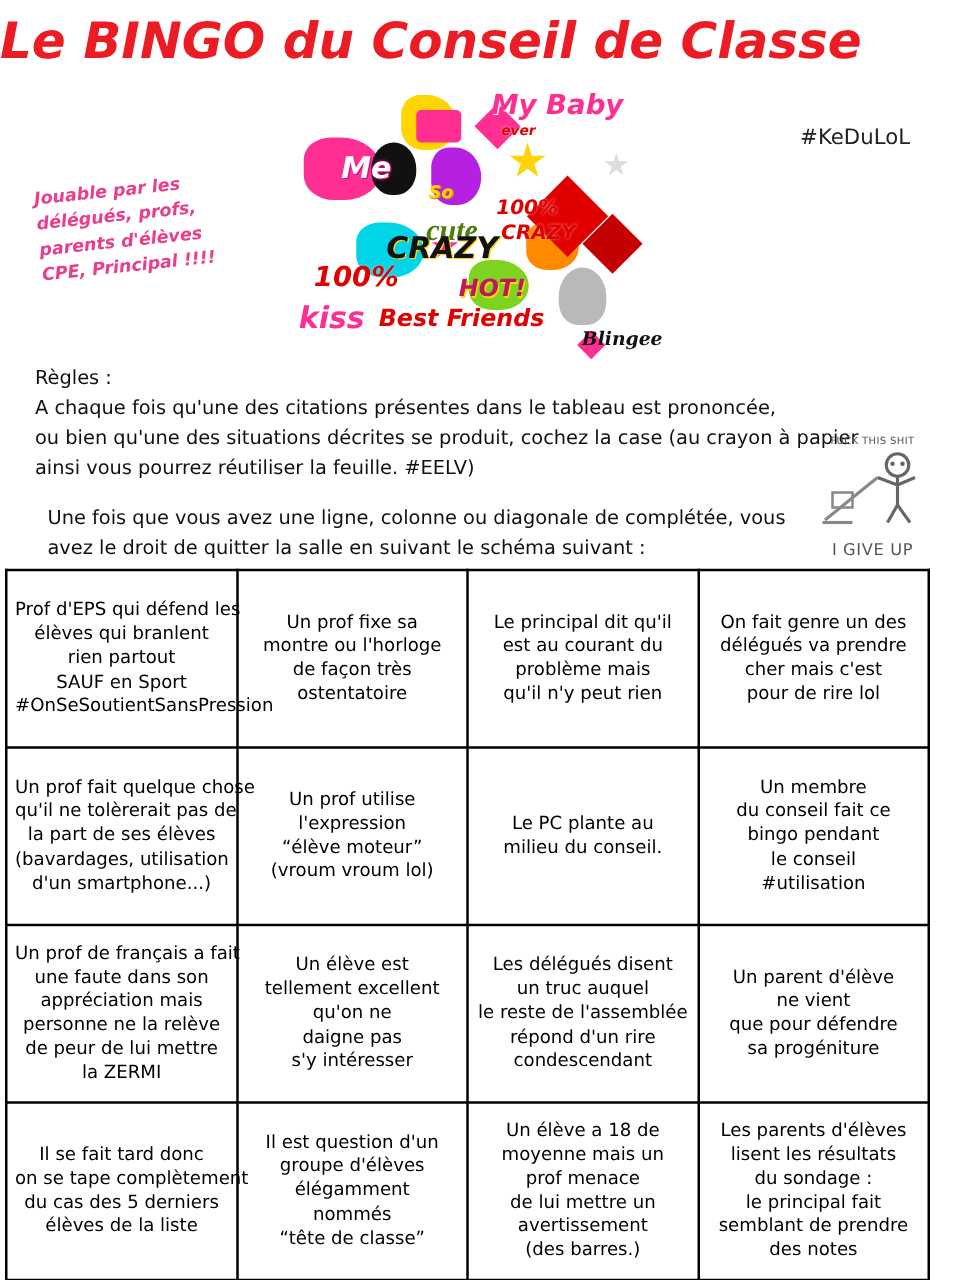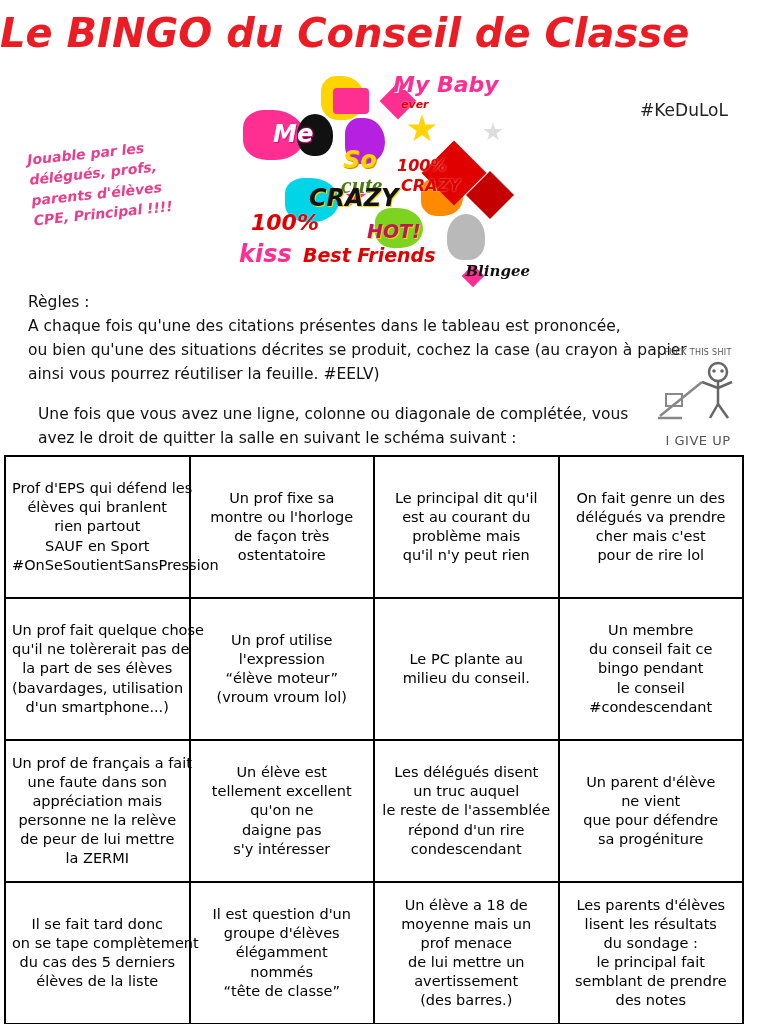--- a/index.html
+++ b/index.html
@@ -199,21 +199,21 @@
     <div class="star" style="left:120px; top:128px; width:22px; height:22px; background:#ff2f92;"></div>
     <div class="star" style="left:258px; top:64px; width:20px; height:20px; background:#dddddd;"></div>
 
     <div style="position:absolute; left:72px; top:56px; width:36px; height:42px; background:#111; border-radius:50% 50% 45% 45%;"></div>
     <div style="position:absolute; left:222px; top:156px; width:38px; height:46px; background:#b9b9b9; border-radius:50% 50% 40% 40%;"></div>
     <div style="position:absolute; left:108px; top:30px; width:36px; height:26px; background:#ff2f92; border-radius:4px;"></div>
 
     <div class="cw" style="left:10px; top:62px; font-size:24px; color:#ffffff; text-shadow:0 0 3px #ff2f92, 1px 1px 0 #c2007a;margin-left:38px;">Me</div>
     <div class="cw" style="left:168px; top:14px; font-size:22px; color:#ff2f92; text-shadow:1px 1px 0 #fff;">My Baby</div>
     <div class="cw" style="left:176px; top:40px; font-size:11px; color:#e10000;">ever</div>
-    <div class="cw" style="left:118px; top:88px; font-size:24px; color:#ffd400; text-shadow:1px 1px 0 #c98f00;">So</div>
+    <div class="cw" style="left:118px; top:88px; font-size:14px; color:#ffd400; text-shadow:1px 1px 0 #c98f00;">So</div>
     <div class="cw" style="left:116px; top:114px; font-size:24px; color:#4d7c0f;font-family:Liberation Serif, serif;">cute</div>
     <div class="cw" style="left:84px; top:126px; font-size:24px; color:#111; text-shadow:1px 1px 0 #ffd400;">CRAZY</div>
     <div class="cw" style="left:172px; top:98px; font-size:16px; color:#e10000;">100%</div>
     <div class="cw" style="left:176px; top:118px; font-size:16px; color:#e10000;">CRAZY</div>
     <div class="cw" style="left:26px; top:152px; font-size:22px; color:#e10000;">100%</div>
     <div class="cw" style="left:142px; top:162px; font-size:19px; color:#be185d; text-shadow:1px 1px 0 #ffd400;">HOT!</div>
     <div class="cw" style="left:14px; top:182px; font-size:24px; color:#ff2f92;">kiss</div>
     <div class="cw" style="left:78px; top:186px; font-size:19px; color:#e10000;">Best Friends</div>
 
     <div class="blingee-tag">Blingee</div>
@@ -296,21 +296,21 @@
         </td>
         <td>
           <span class="cell-line">Le PC plante au</span>
           <span class="cell-line">milieu du conseil.</span>
         </td>
         <td>
           <span class="cell-line">Un membre</span>
           <span class="cell-line">du conseil fait ce</span>
           <span class="cell-line">bingo pendant</span>
           <span class="cell-line">le conseil</span>
-          <span class="cell-line">#condescendant</span>
+          <span class="cell-line">#utilisation</span>
         </td>
       </tr>
 
       <tr>
         <td>
           <span class="cell-line">Un prof de français a fait</span>
           <span class="cell-line">une faute dans son</span>
           <span class="cell-line">appréciation mais</span>
           <span class="cell-line">personne ne la relève</span>
           <span class="cell-line">de peur de lui mettre</span>

